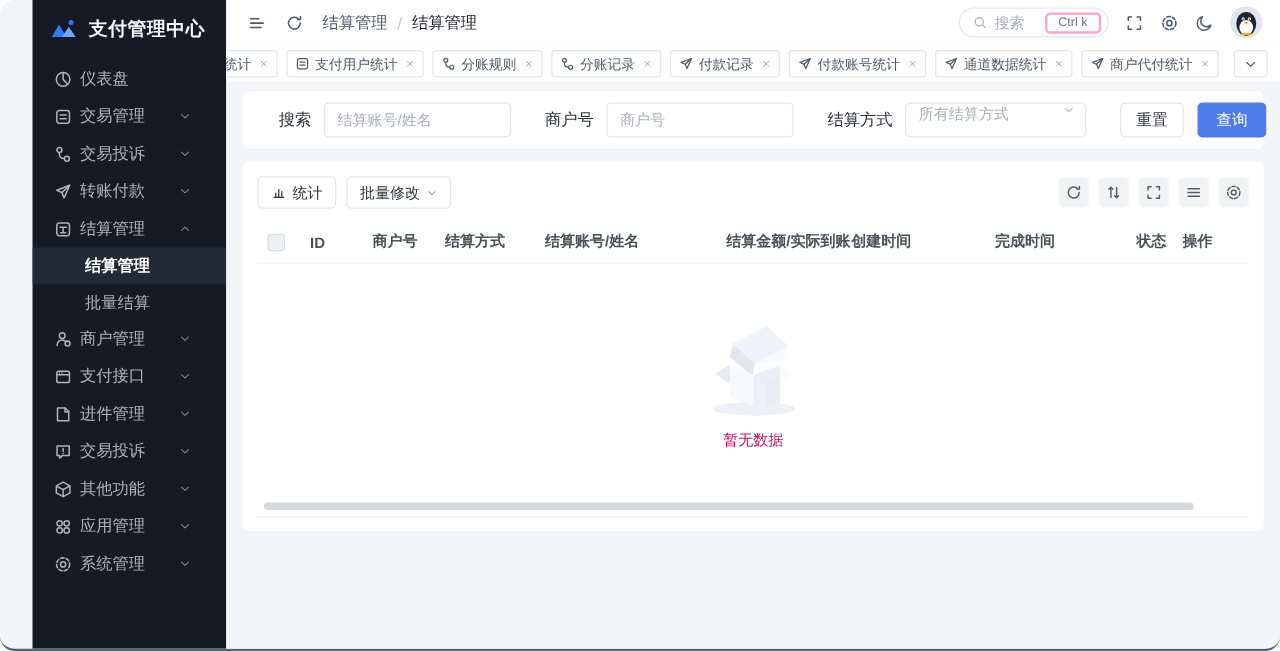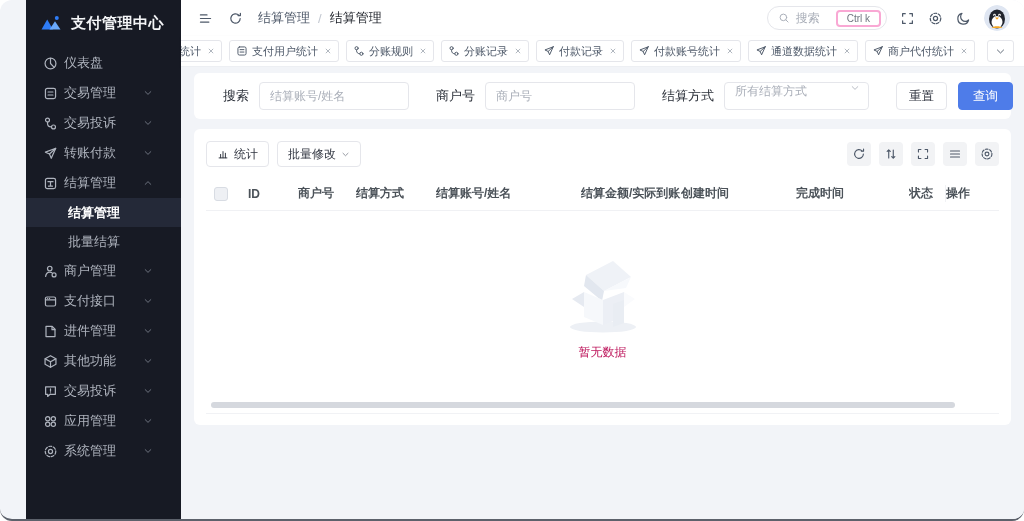--- a/index.html
+++ b/index.html
@@ -235,40 +235,40 @@
           <span class="s-chev icon">
             <svg viewBox="0 0 16 16" fill="none" stroke="currentColor" stroke-width="1.3" stroke-linecap="round" stroke-linejoin="round">
               <path d="m3.5 5.8 4.5 4.4 4.5-4.4"></path>
             </svg>
           </span>
         </div>
 
         <div class="side-item">
           <span class="s-icon icon">
             <svg viewBox="0 0 16 16" fill="none" stroke="currentColor" stroke-width="1.3" stroke-linecap="round" stroke-linejoin="round">
+              <path d="M2.8 3h10.4v8H7.5L5 13.3V11H2.8Z"></path>
+              <path d="M8 5.2v2.5M8 9.4v.01"></path>
+            </svg>
+          </span>
+          <span class="s-label">交易投诉</span>
+          <span class="s-chev icon">
+            <svg viewBox="0 0 16 16" fill="none" stroke="currentColor" stroke-width="1.3" stroke-linecap="round" stroke-linejoin="round">
+              <path d="m3.5 5.8 4.5 4.4 4.5-4.4"></path>
+            </svg>
+          </span>
+        </div>
+
+        <div class="side-item">
+          <span class="s-icon icon">
+            <svg viewBox="0 0 16 16" fill="none" stroke="currentColor" stroke-width="1.3" stroke-linecap="round" stroke-linejoin="round">
               <path d="M8 1.8 13.8 5v6L8 14.2 2.2 11V5Z"></path>
               <path d="M2.4 5.2 8 8.2l5.6-3M8 8.2v5.8"></path>
             </svg>
           </span>
           <span class="s-label">其他功能</span>
-          <span class="s-chev icon">
-            <svg viewBox="0 0 16 16" fill="none" stroke="currentColor" stroke-width="1.3" stroke-linecap="round" stroke-linejoin="round">
-              <path d="m3.5 5.8 4.5 4.4 4.5-4.4"></path>
-            </svg>
-          </span>
-        </div>
-
-        <div class="side-item">
-          <span class="s-icon icon">
-            <svg viewBox="0 0 16 16" fill="none" stroke="currentColor" stroke-width="1.3" stroke-linecap="round" stroke-linejoin="round">
-              <path d="M2.8 3h10.4v8H7.5L5 13.3V11H2.8Z"></path>
-              <path d="M8 5.2v2.5M8 9.4v.01"></path>
-            </svg>
-          </span>
-          <span class="s-label">交易投诉</span>
           <span class="s-chev icon">
             <svg viewBox="0 0 16 16" fill="none" stroke="currentColor" stroke-width="1.3" stroke-linecap="round" stroke-linejoin="round">
               <path d="m3.5 5.8 4.5 4.4 4.5-4.4"></path>
             </svg>
           </span>
         </div>
 
         <div class="side-item">
           <span class="s-icon icon">
             <svg viewBox="0 0 16 16" fill="none" stroke="currentColor" stroke-width="1.3" stroke-linecap="round" stroke-linejoin="round">

